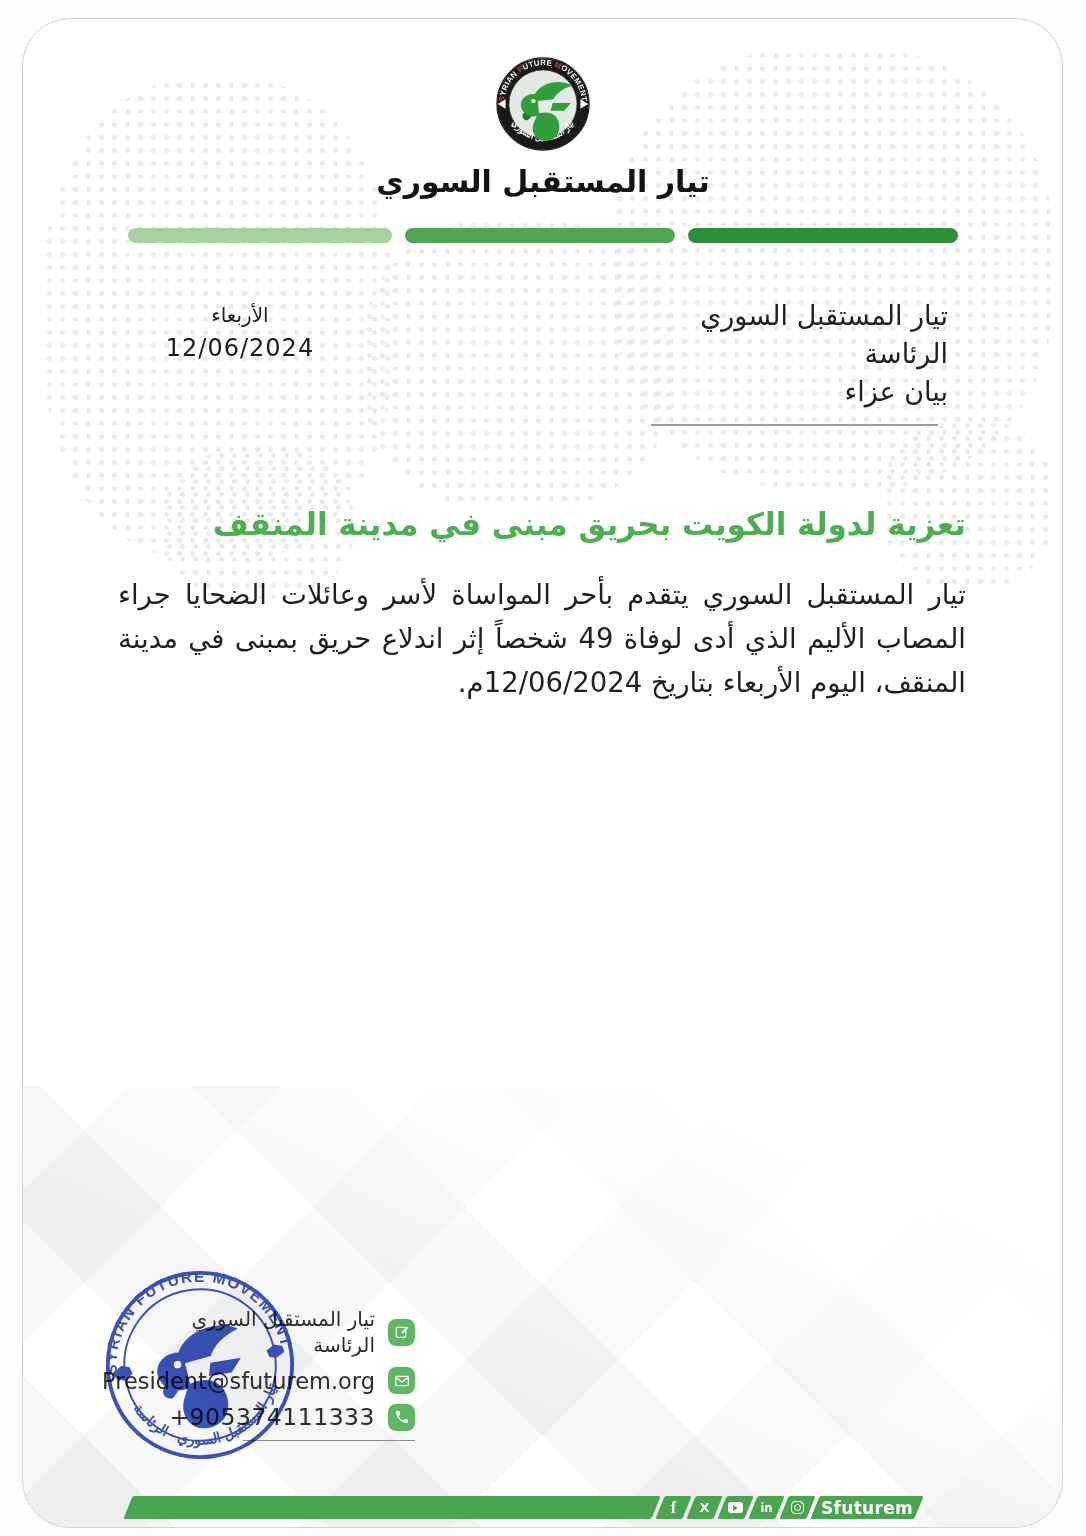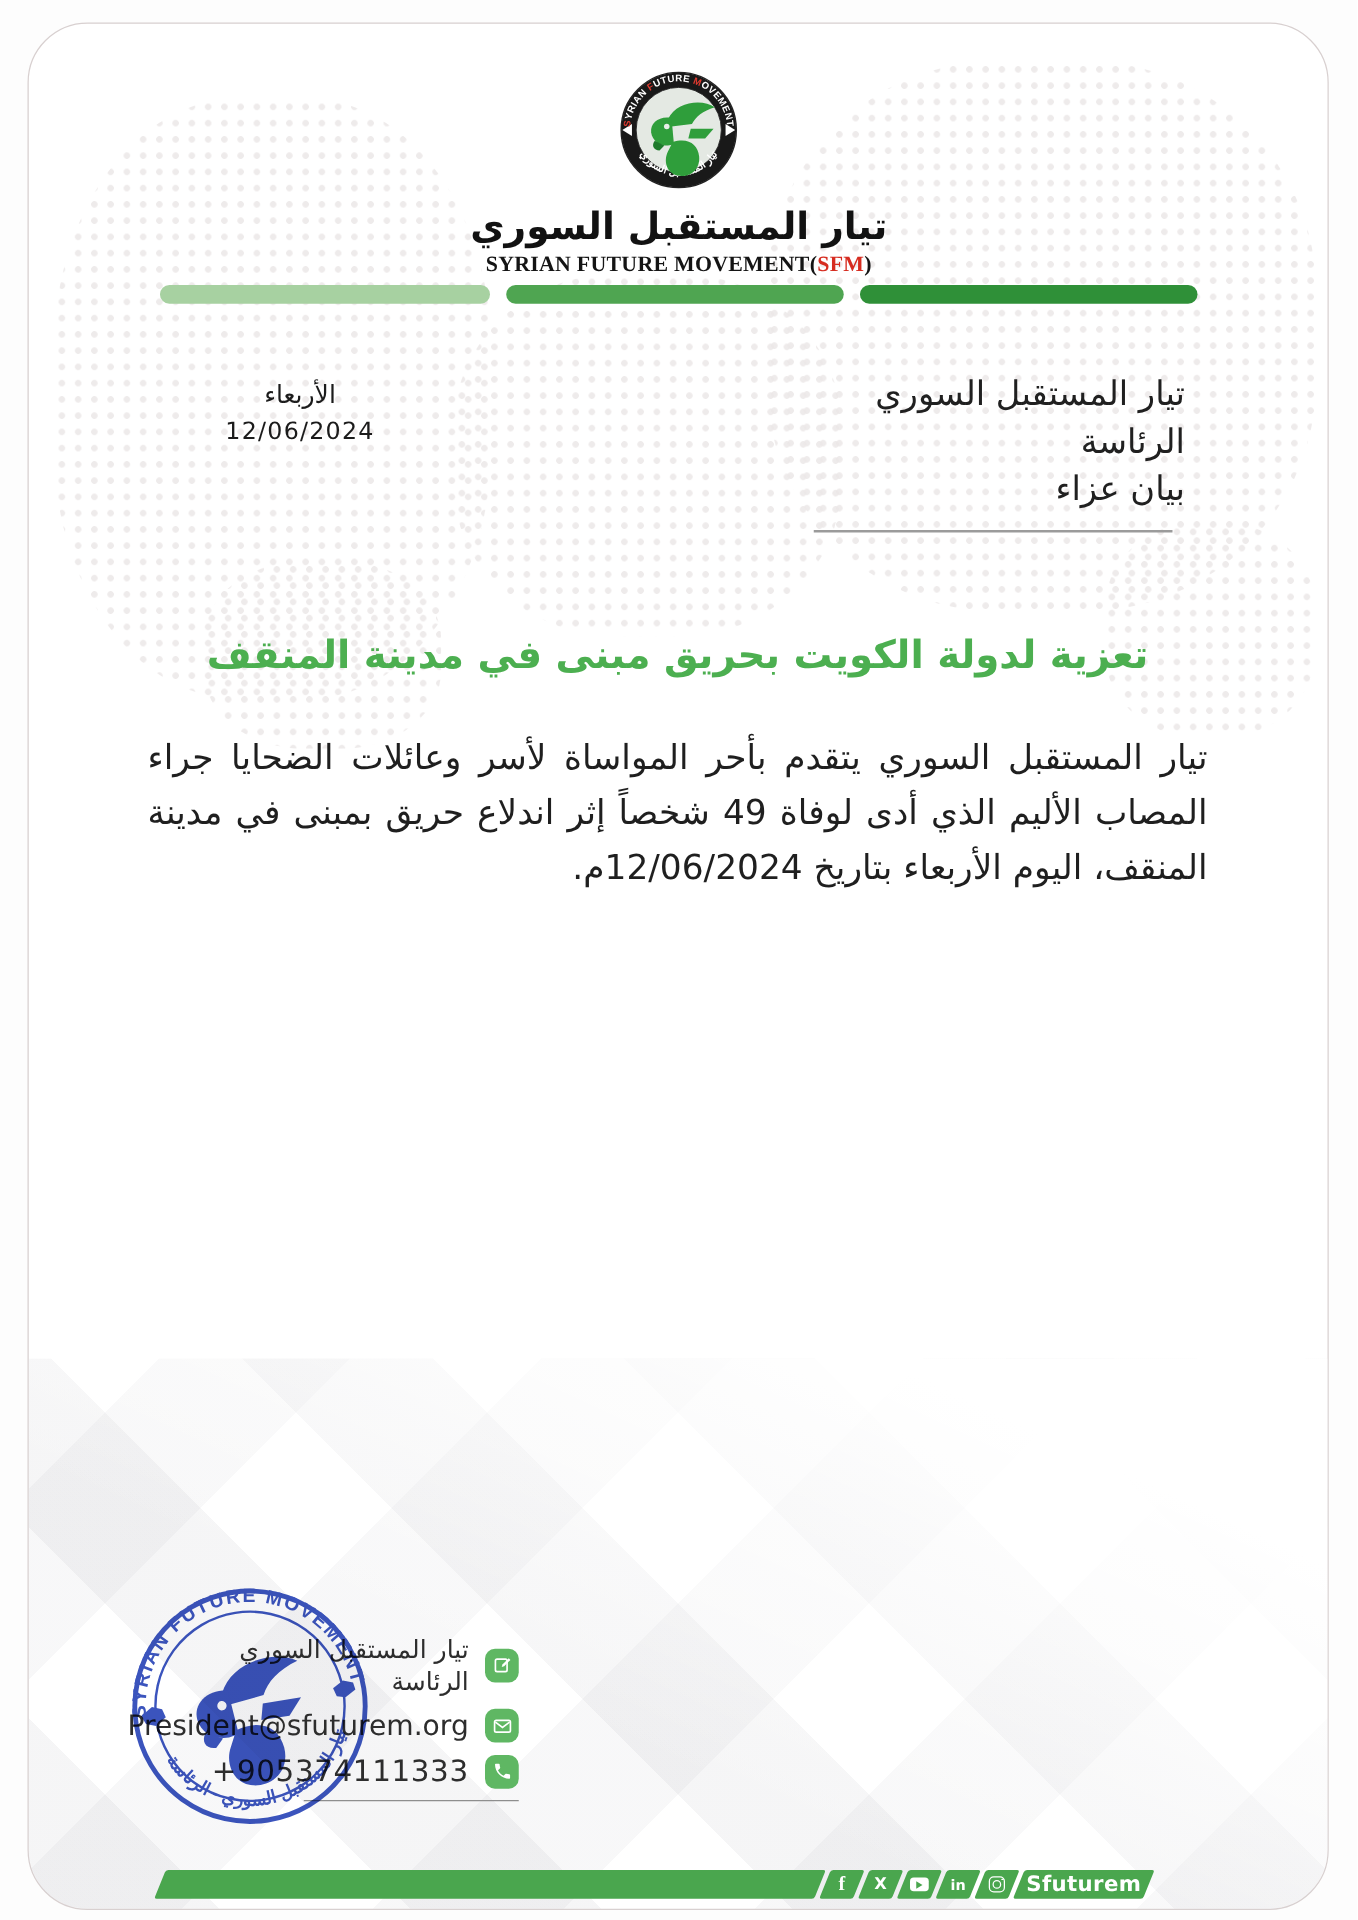--- a/index.html
+++ b/index.html
@@ -49,25 +49,25 @@
   .bar.mid  { left:405px; width:270px; background:#4fa551; }
   .bar.dark { left:688px; width:270px; background:#2f9038; }
   
   .head-right{ position:absolute; right:138px; top:297px; direction:rtl; text-align:right;
                color:#202020; font-size:27px; line-height:1.4; z-index:2; }
   .head-rule{ position:absolute; right:148px; top:424px; width:287px; height:2px;
               background:#9b9b9b; z-index:2; }
   .head-left{ position:absolute; left:133px; top:303px; width:214px; text-align:center;
               color:#1b1b1b; z-index:2; }
   .weekday{ font-size:20px; }
-  .date{ font-size:19px; letter-spacing:1px; margin-top:7px; }
+  .date{ font-size:24px; letter-spacing:1px; margin-top:7px; }
   
   .doc-body{ position:absolute; left:118px; right:120px; top:506px; direction:rtl; z-index:2; }
-  .doc-title{ text-align:center; color:#4caf50; font-size:31px; font-weight:bold;
-              margin-bottom:42px; }
+  .doc-title{ text-align:right; color:#4caf50; font-size:31px; font-weight:bold;
+              margin-bottom:30px; }
   .doc-body p{ font-size:27.5px; line-height:1.6; text-align:justify; color:#1f1f1f;
                margin-bottom:44px; }
   
   .contact{ position:absolute; right:671px; top:1306px; width:340px; z-index:2; }
   .crow{ display:flex; align-items:center; justify-content:flex-end; gap:13px; margin-bottom:9px; }
   .cicon{ width:27px; height:27px; min-width:27px; background:#5fb763; border-radius:8px;
           display:flex; align-items:center; justify-content:center; }
   .cicon svg{ width:16px; height:16px; }
   .ctext{ color:#2d2d2d; text-align:right; direction:rtl; }
   .ctext.ar{ font-size:20px; line-height:1.3; }
@@ -133,21 +133,20 @@
       <g>
         <path d="M41 41 C48 26 70 24 80 31 C70 34 64 39 61 45 L44 47 Z" fill="#2f9e3b"></path>
         <path d="M60 49 L79 49 L72 57 L58 57 Z" fill="#2f9e3b"></path>
         <path d="M44 40 C34 38 26 44 27 52 C28 59 34 63 41 63 L46 62 Z" fill="#2f9e3b"></path>
         <path d="M30 59 C27 63 29 67 34 67 L38 63 Z" fill="#1e7a2c"></path>
         <path d="M45 60 C58 56 66 62 67 72 C68 84 58 90 49 88 C40 86 37 76 41 68 Z" fill="#2f9e3b"></path>
         <circle cx="40" cy="47" r="2.3" fill="#e9efe8"></circle>
       </g>
     </svg>
     <div class="logo-ar">تيار المستقبل السوري</div>
-    <div class="logo-en"><span>SYRIAN FUTURE MOVEMENT(</span><span class="sfm">SFM</span><span>)</span></div>
   </header>
 
   <div class="bar light"></div>
   <div class="bar mid"></div>
   <div class="bar dark"></div>
 
   <div class="head-right">
     <div>تيار المستقبل السوري</div>
     <div>الرئاسة</div>
     <div>بيان عزاء</div>

